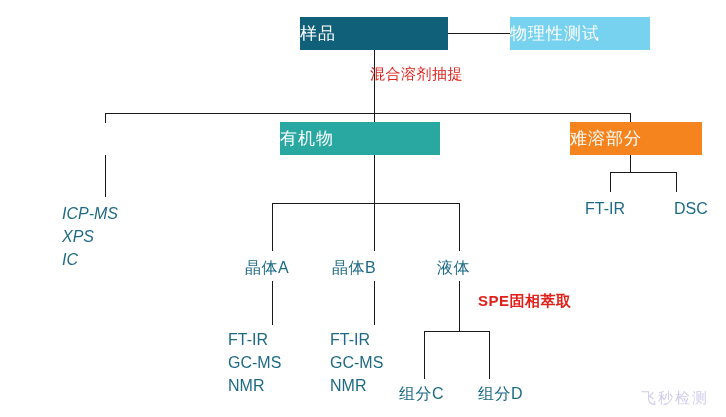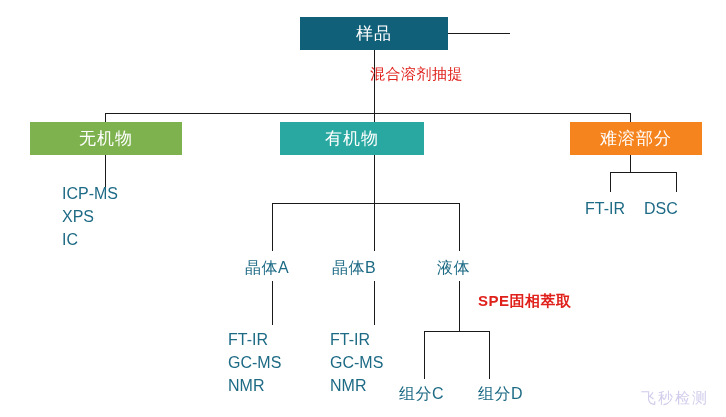--- a/index.html
+++ b/index.html
@@ -21,21 +21,21 @@
     background: #1a1a1a;
   }
   .line.v { width: 1px; }
   .line.h { height: 1px; }
 
   
   .box {
     position: absolute;
     display: flex;
     align-items: center;
-    justify-content: center;
+    justify-content: flex-start;
     color: #ffffff;
     font-size: 17px;
     letter-spacing: 1px;
     white-space: nowrap;
     box-sizing: border-box;
   }
   .box-sample      { background: #11607a; }
   .box-physical    { background: #77d2ef; }
   .box-inorganic   { background: #7eb košice; }
   .box-inorganic   { background: #7fb košice; }
@@ -85,56 +85,56 @@
 <body>
 
 <div id="canvas">
 
   <div class="box box-sample" style="left: 300px; top: 17px; width: 148px; height: 33px; background: rgb(17, 96, 122);">
     <span>样品</span>
   </div>
 
   <div class="line h" style="left:448px; top:33px; width:62px;"></div>
 
+  <div class="box box-physical" style="left: 510px; top: 17px; width: 140px; height: 33px; background: rgb(119, 210, 239);">
+    <span>物理性测试</span>
+  </div>
 
   <div class="line v" style="left:374px; top:50px; height:63px;"></div>
 
   <div class="annot" style="left: 370px; top: 65px; color: rgb(224, 32, 27);">混合溶剂抽提</div>
 
   <div class="line h" style="left:105px; top:113px; width:525px;"></div>
   <div class="line v" style="left:105px; top:113px; height:10px;"></div>
   <div class="line v" style="left:374px; top:113px; height:10px;"></div>
   <div class="line v" style="left:630px; top:113px; height:10px;"></div>
 
-  <div class="box box-inorganic" style="left: 30px; top: 122px; width: 152px; height: 33px; background: rgb(126, 178, 78);">
-    <span>无机物</span>
-  </div>
 
-  <div class="box box-organic" style="left: 280px; top: 122px; width: 144px; height: 33px; background: rgb(40, 168, 160);">
+  <div class="box box-organic" style="left: 280px; top: 122px; width: 160px; height: 33px; background: rgb(40, 168, 160);">
     <span>有机物</span>
   </div>
 
   <div class="box box-insoluble" style="left: 570px; top: 122px; width: 132px; height: 33px; background: rgb(245, 132, 31);">
     <span>难溶部分</span>
   </div>
 
   <div class="line v" style="left:105px; top:155px; height:42px;"></div>
-  <div class="method-list" style="left: 62px; top: 182px; color: rgb(29, 106, 133);">
+  <div class="method-list" style="left: 62px; top: 202px; color: rgb(29, 106, 133); font-style: italic;">
     <div>ICP-MS</div>
     <div>XPS</div>
     <div>IC</div>
   </div>
 
   <div class="line v" style="left:630px; top:155px; height:17px;"></div>
   <div class="line h" style="left:610px; top:172px; width:66px;"></div>
   <div class="line v" style="left:610px; top:172px; height:20px;"></div>
   <div class="line v" style="left:676px; top:172px; height:20px;"></div>
 
   <div class="node-text" style="left: 585px; top: 198px; color: rgb(29, 106, 133);">FT-IR</div>
-  <div class="node-text" style="left: 644px; top: 198px; color: rgb(29, 106, 133);">DSC</div>
+  <div class="node-text" style="left: 674px; top: 198px; color: rgb(29, 106, 133);">DSC</div>
 
   <div class="line v" style="left:374px; top:155px; height:48px;"></div>
 
 
   <div class="line h" style="left:272px; top:203px; width:187px;"></div>
   <div class="line v" style="left:272px; top:203px; height:48px;"></div>
   <div class="line v" style="left:374px; top:203px; height:48px;"></div>
   <div class="line v" style="left:459px; top:203px; height:48px;"></div>
 
   <div class="node-text cn" style="left: 245px; top: 257px; color: rgb(29, 106, 133);">晶体A</div>

